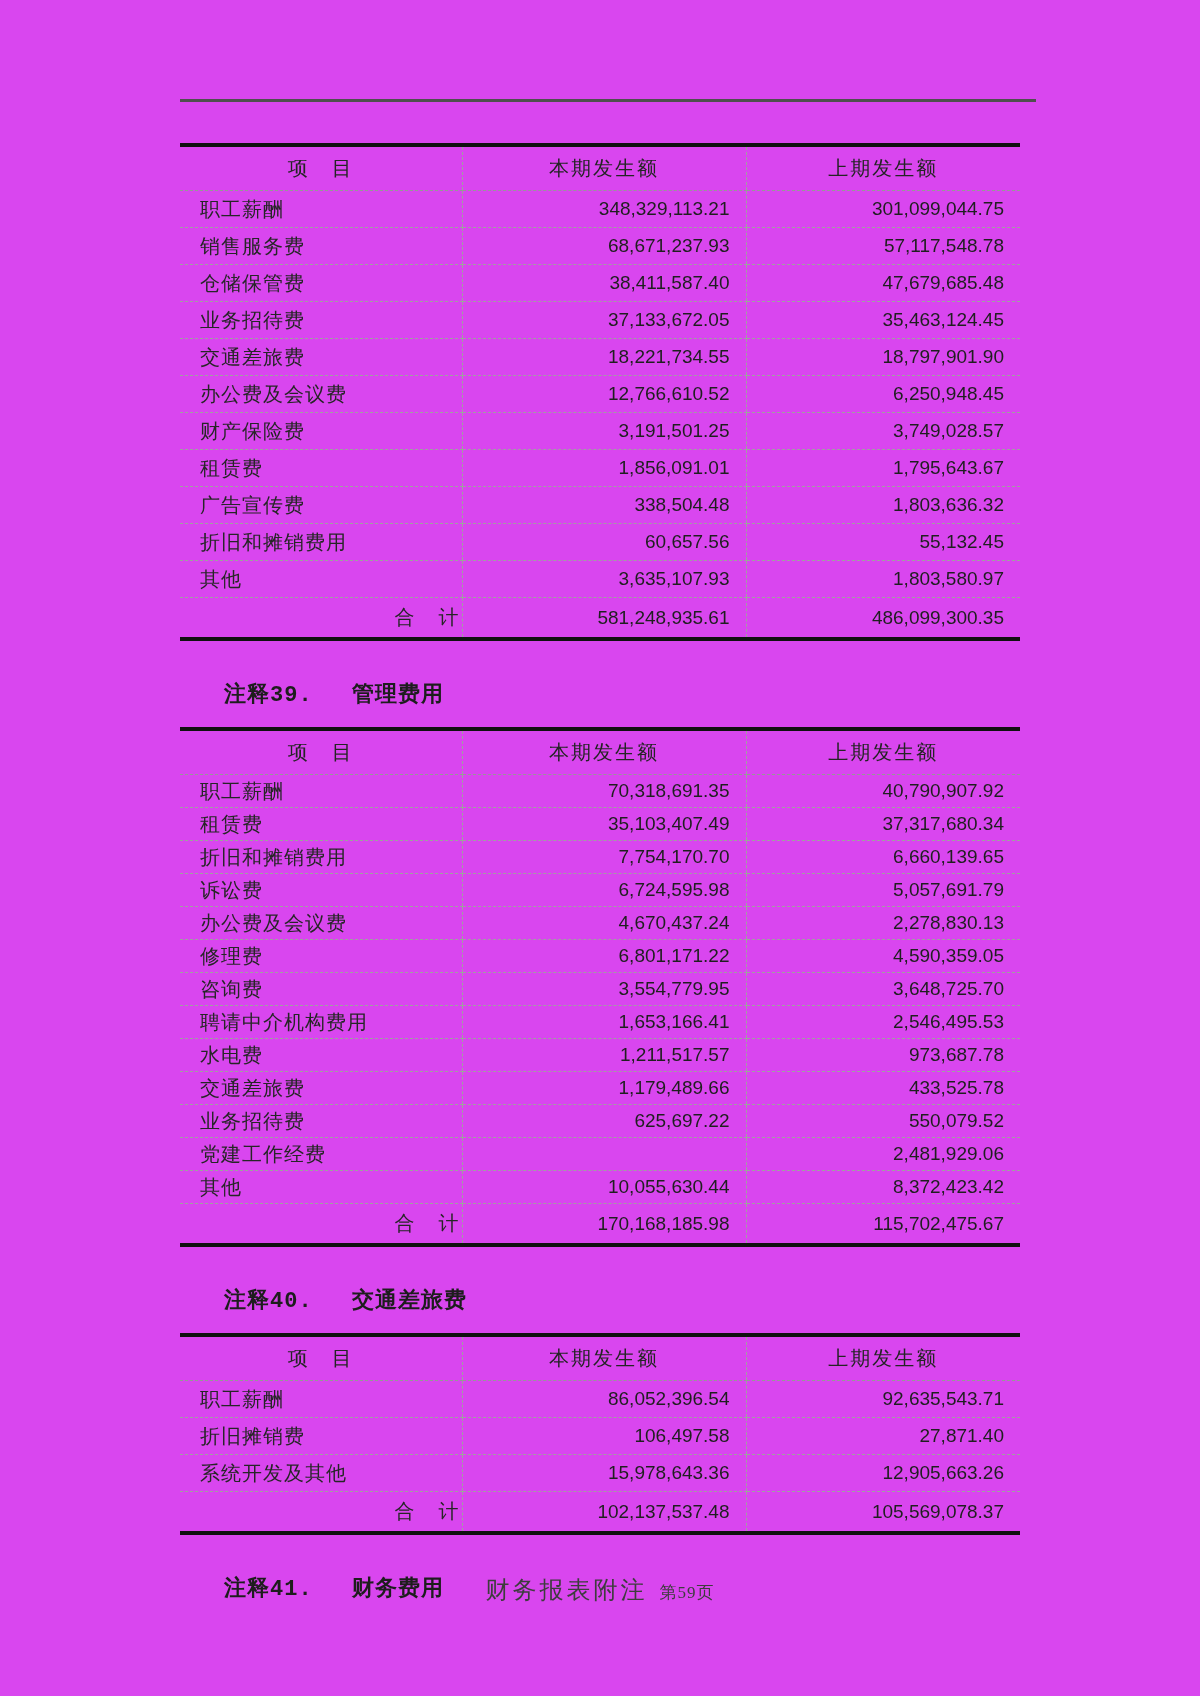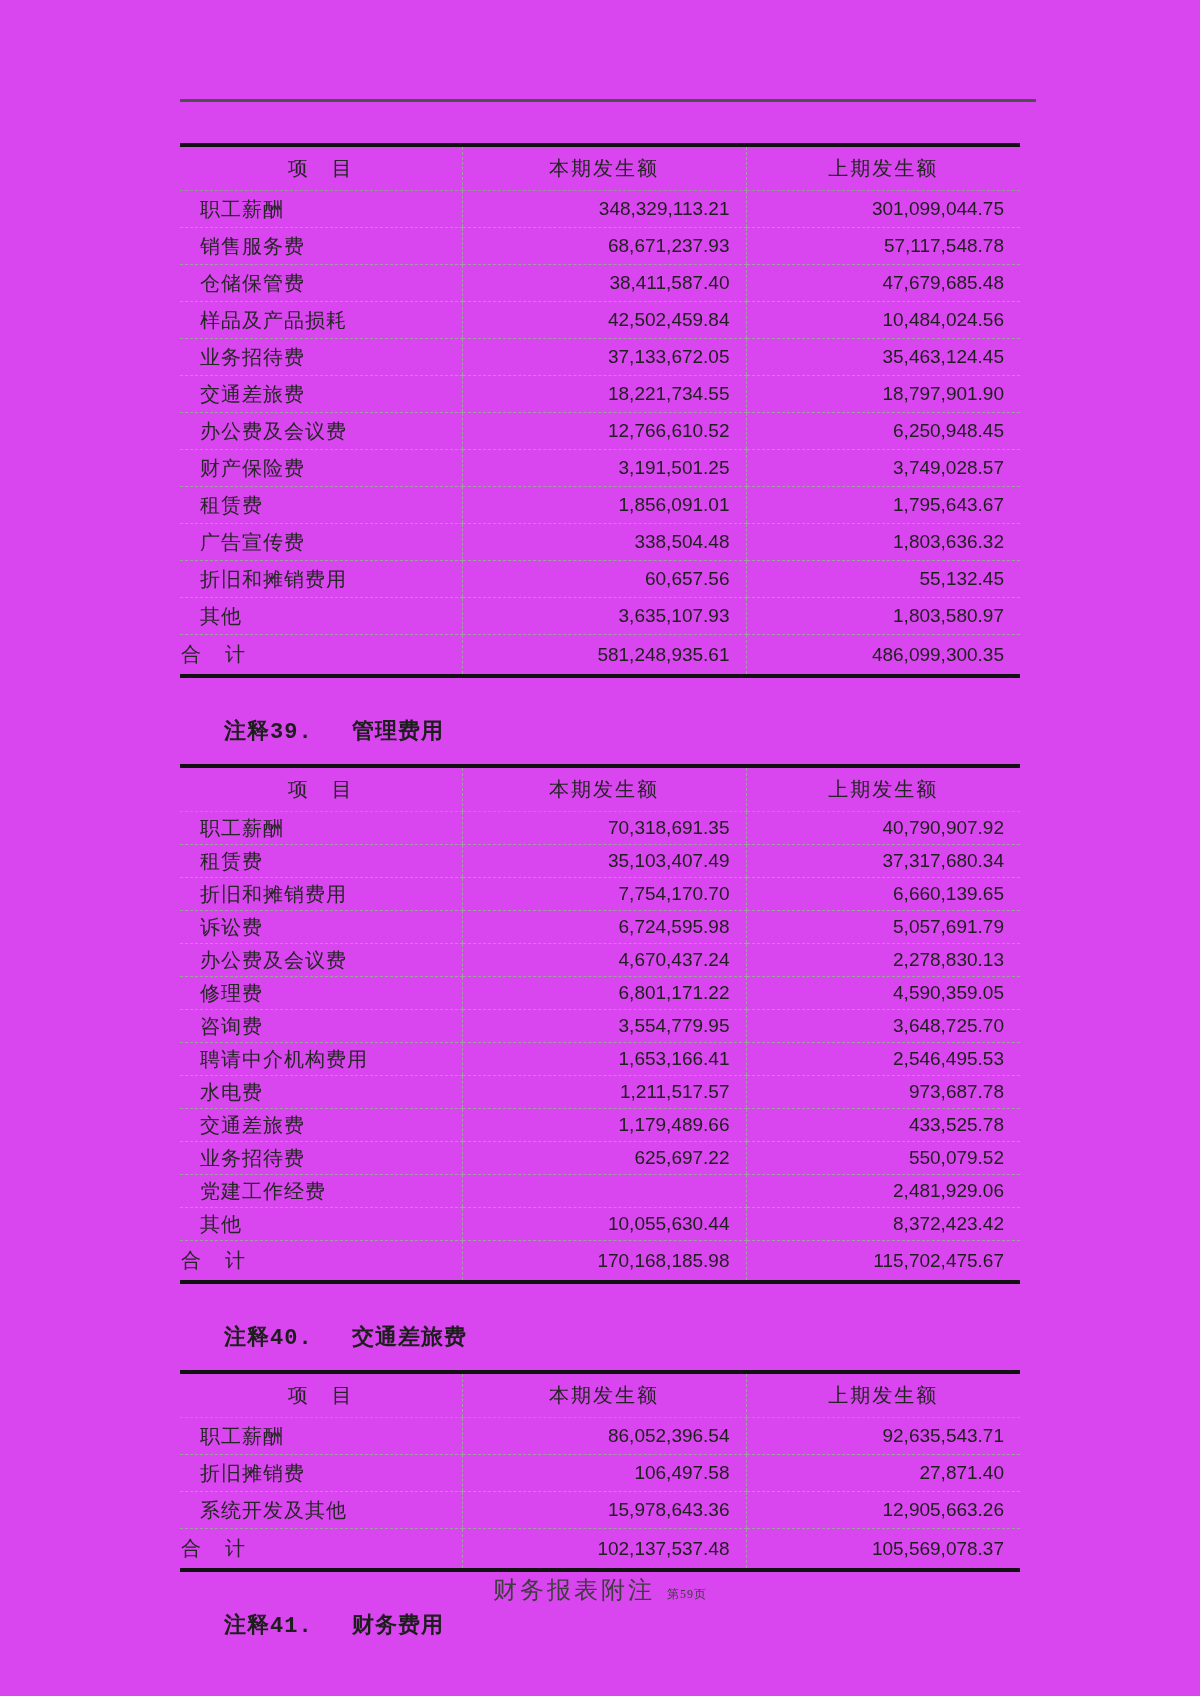--- a/index.html
+++ b/index.html
@@ -81,37 +81,37 @@
     padding-right: 16px;
     font-family: "Liberation Sans", "DejaVu Sans", sans-serif;
     font-size: 19px;
     color: #1f1f1f;
   }
   .note-table tr.total td {
     height: 37px;
     border-bottom: none;
   }
   .note-table td.total-label {
-    text-align: left;
+    text-align: right;
     letter-spacing: 2px;
   }
   .footer {
     position: absolute;
     top: 1574px;
     left: 0;
     width: 100%;
     text-align: center;
     color: #3d3d3d;
   }
   .footer-title {
     font-size: 24px;
     letter-spacing: 3px;
   }
   .footer-page {
-    font-size: 12px;
+    font-size: 17px;
     margin-left: 12px;
     letter-spacing: 1px;
   }
 </style>
 </head>
 <body>
 
 <div class="page">
   <div class="top-rule"></div>
 
@@ -139,25 +139,20 @@
             <td class="item">销售服务费</td>
             <td class="num">68,671,237.93</td>
             <td class="num">57,117,548.78</td>
           </tr>
           <tr>
             <td class="item">仓储保管费</td>
             <td class="num">38,411,587.40</td>
             <td class="num">47,679,685.48</td>
           </tr>
           <tr>
-            <td class="item">样品及产品损耗</td>
-            <td class="num">42,502,459.84</td>
-            <td class="num">10,484,024.56</td>
-          </tr>
-          <tr>
             <td class="item">业务招待费</td>
             <td class="num">37,133,672.05</td>
             <td class="num">35,463,124.45</td>
           </tr>
           <tr>
             <td class="item">交通差旅费</td>
             <td class="num">18,221,734.55</td>
             <td class="num">18,797,901.90</td>
           </tr>
           <tr>

